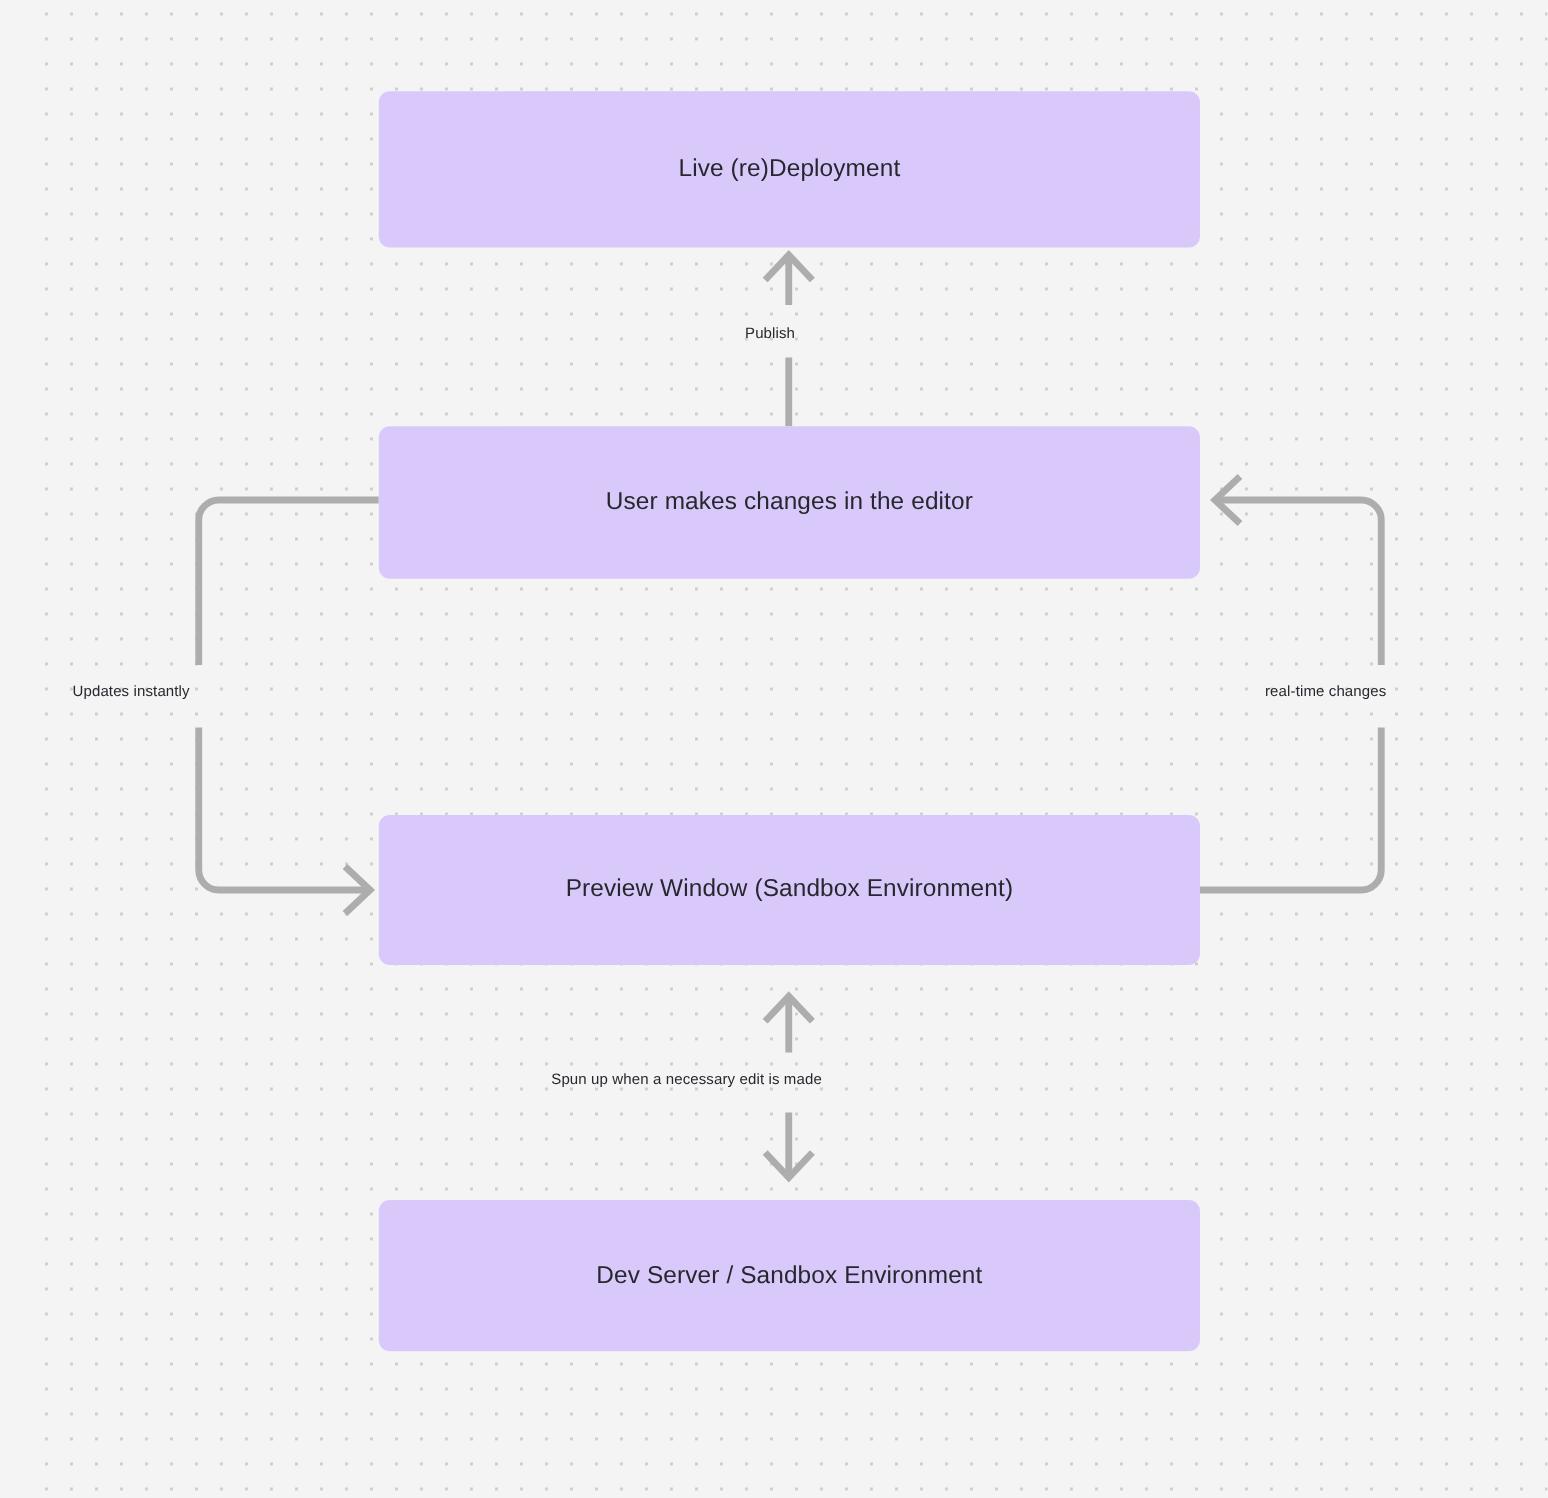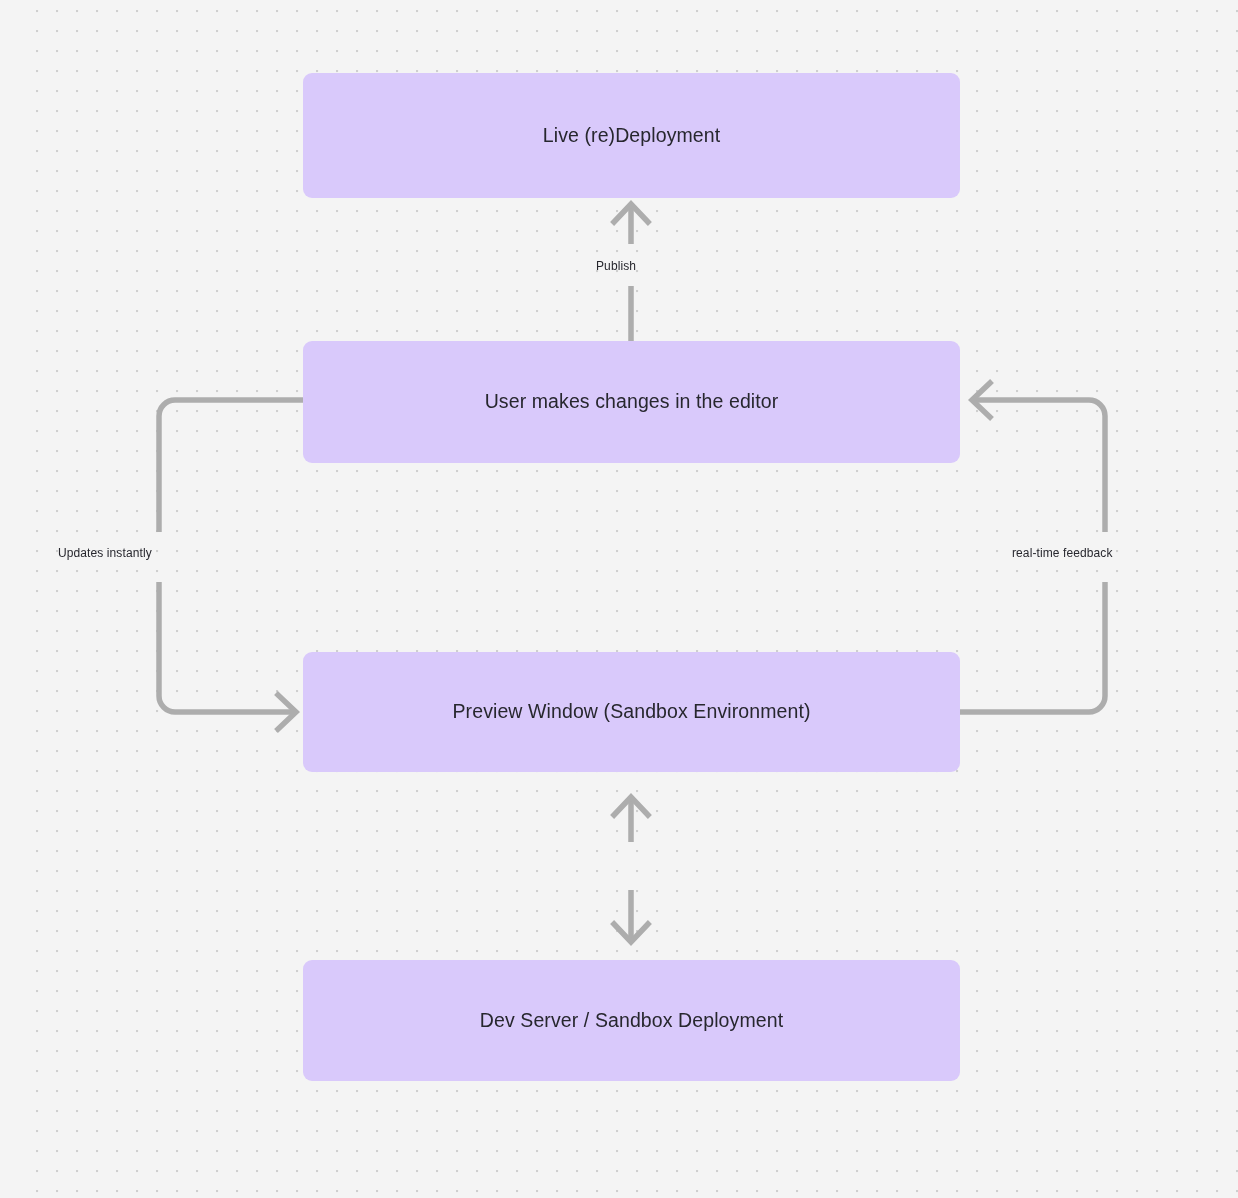--- a/index.html
+++ b/index.html
@@ -127,23 +127,24 @@
 
   <div class="node" id="node-preview">
     <span class="node-label">Preview Window (Sandbox Environment)</span>
   </div>
 
   <div class="node" id="node-editor">
     <span class="node-label">User makes changes in the editor</span>
   </div>
 
   <div class="node" id="node-devserver">
-    <span class="node-label">Dev Server / Sandbox Deployment</span>
+    <span class="node-label">Dev Server / Sandbox Environment</span>
   </div>
 
   <div class="edge-label" id="label-publish">Publish</div>
 
   <div class="edge-label" id="label-updates">Updates instantly</div>
 
-  <div class="edge-label" id="label-realtime">real-time feedback</div>
+  <div class="edge-label" id="label-realtime">real-time changes</div>
 
+  <div class="edge-label" id="label-spunup">Spun up when a necessary edit is made</div>
 
 </div>
 
 </body></html>

